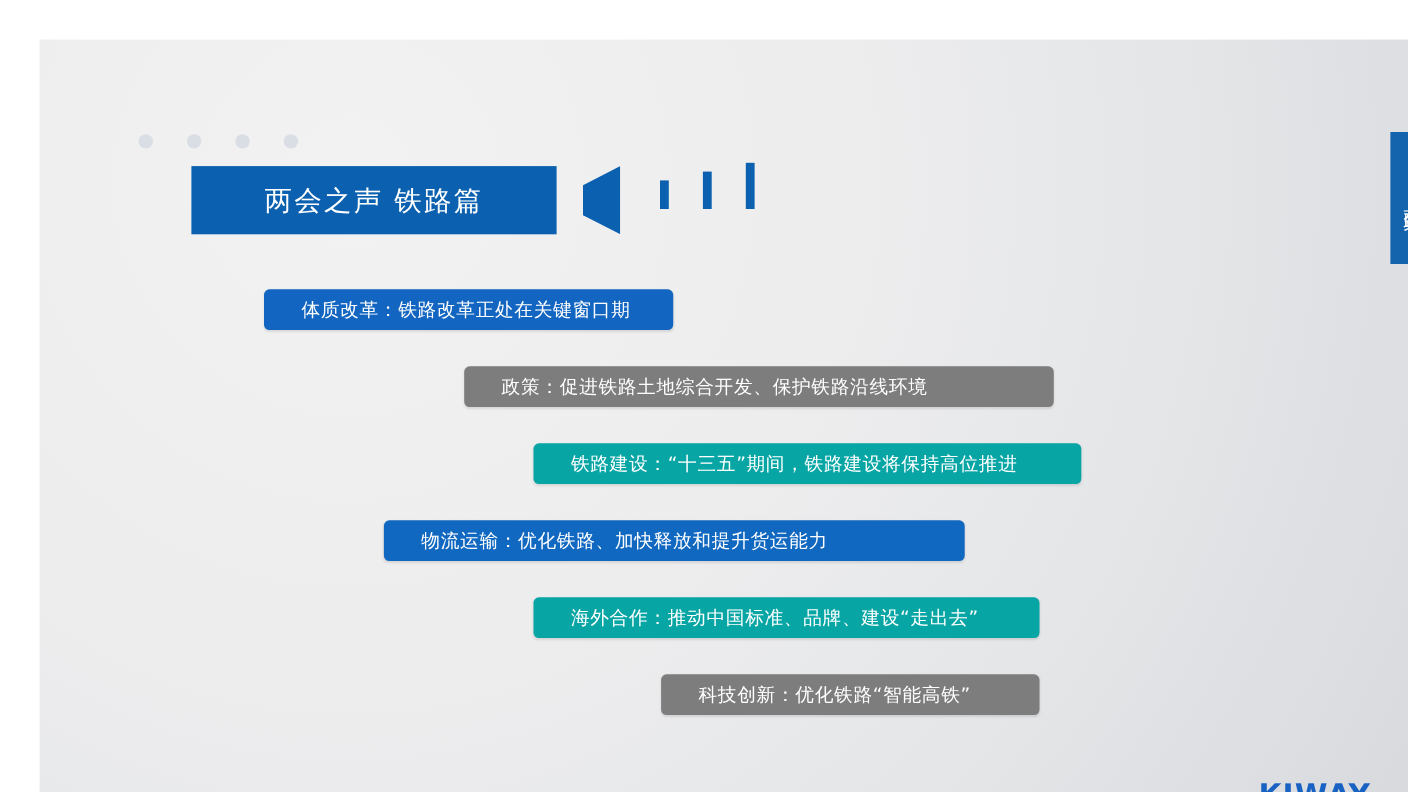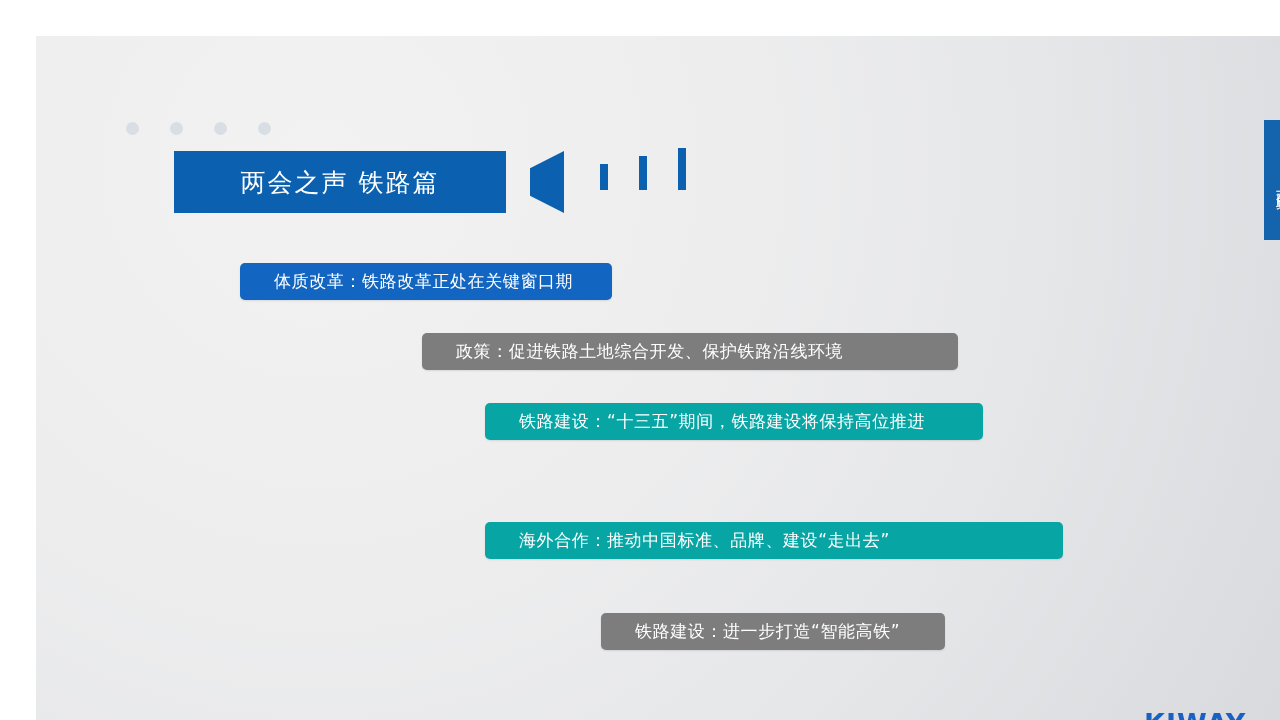--- a/index.html
+++ b/index.html
@@ -138,23 +138,26 @@
 
   <div class="bar" id="bar0" style="left: 192px; top: 215px; width: 372px; background: rgb(18, 101, 192);">
     <span>体质改革：铁路改革正处在关键窗口期</span>
   </div>
   <div class="bar" id="bar1" style="left: 374px; top: 285px; width: 536px; background: rgb(125, 125, 125);">
     <span>政策：促进铁路土地综合开发、保护铁路沿线环境</span>
   </div>
   <div class="bar" id="bar2" style="left: 437px; top: 355px; width: 498px; background: rgb(8, 165, 165);">
     <span>铁路建设：“十三五”期间，铁路建设将保持高位推进</span>
   </div>
-  <div class="bar" id="bar4" style="left: 437px; top: 474px; width: 578px; background: rgb(8, 165, 165);">
+  <div class="bar" id="bar3" style="left: 301px; top: 425px; width: 528px; background: rgb(17, 104, 192);">
+    <span>物流运输：优化铁路、加快释放和提升货运能力</span>
+  </div>
+  <div class="bar" id="bar4" style="left: 437px; top: 495px; width: 460px; background: rgb(8, 165, 165);">
     <span>海外合作：推动中国标准、品牌、建设“走出去”</span>
   </div>
   <div class="bar" id="bar5" style="left: 553px; top: 565px; width: 344px; background: rgb(125, 125, 125);">
-    <span>铁路建设：进一步打造“智能高铁”</span>
+    <span>科技创新：优化铁路“智能高铁”</span>
   </div>
 
   <div class="footer-line"></div>
   <div class="logo">KIWAY</div>
 
 </div>
 
 </body></html>

